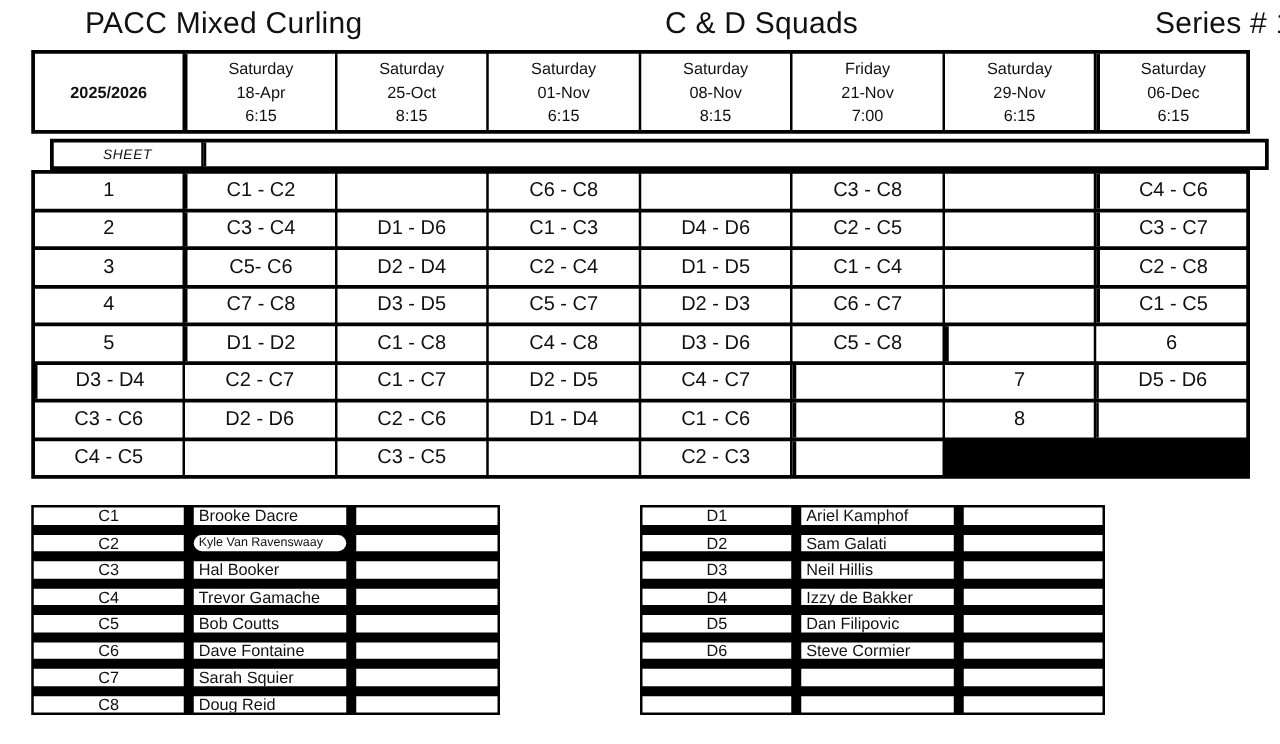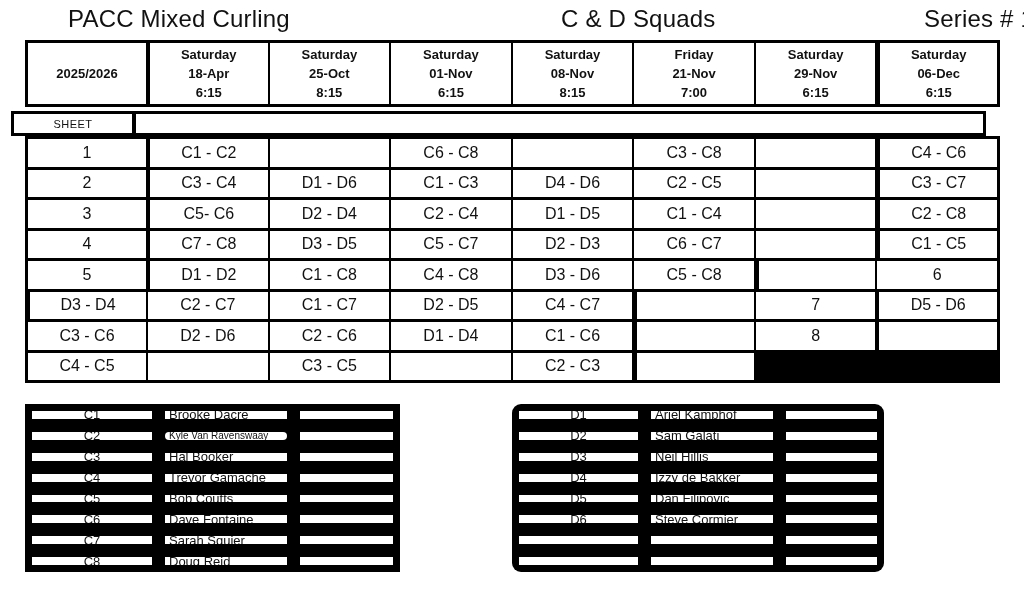--- a/index.html
+++ b/index.html
@@ -13,21 +13,21 @@
   }
   .title {
     position:absolute;
     top:5px;
     font-size:24px;
     letter-spacing:0.2px;
     white-space:nowrap;
     margin-left:40px;
   }
   #title-left   { left:28px; }
-  #title-center { left:521px; }
+  #title-center { left:492px; }
   #title-right  { left:884px; }
 
   
   .blackbox {
     position:absolute;
     background:#000000;
     display:grid;
     gap:2px;
     padding:3px;
     box-sizing:border-box;
@@ -42,44 +42,45 @@
   }
   .med-left   { border-left:2px solid #000; }
   .thick-left { border-left:3px solid #000; }
 
   #schedule-header {
     left:25px; top:40px; width:975px; height:67px;
     grid-template-columns:118px repeat(7, 1fr);
   }
   .season { font-size:13px;font-weight:bold; }
   .date-cell { flex-direction:column; font-size:13px; }
-  .hline { line-height:19px;font-weight:bold; }
+  .hline { line-height:19px; }
 
   #sheet-row {
-    left:11px; top:111px; width:975px; height:25px;
+    left:40px; top:111px; width:975px; height:25px;
     grid-template-columns:118px 1fr;
+    font-style:italic;
   }
   .sheetlbl { font-size:11px; letter-spacing:0.5px; }
 
   #games-grid {
     left:25px; top:136px; width:975px; height:247px;
     grid-template-columns:118px repeat(7, 1fr);
     grid-template-rows:repeat(8, 1fr);
     row-gap:3px; column-gap:2px;
   }
   .sheet-num { font-size:16px; }
   .game-cell { font-size:16px; }
 
   .roster {
     top:404px; height:168px;
-    padding:7px; gap:13px;
+    padding:2px; gap:8px;
     grid-template-rows:repeat(8, 1fr);
   }
   #c-roster { left:25px;  width:375px; grid-template-columns:120px 122px 1fr; }
-  #d-roster { left:512px; width:372px; grid-template-columns:119px 122px 1fr;border-radius:9px; }
+  #d-roster { left:512px; width:372px; grid-template-columns:119px 122px 1fr; }
   .roster-id { font-size:13px; }
   .roster-name {
     font-size:13px;
     justify-content:flex-start;
     padding-left:4px;
     text-align:right;
   }
   .roster-name.small { font-size:10px;border-radius:7px; }
 </style>
 </head>

